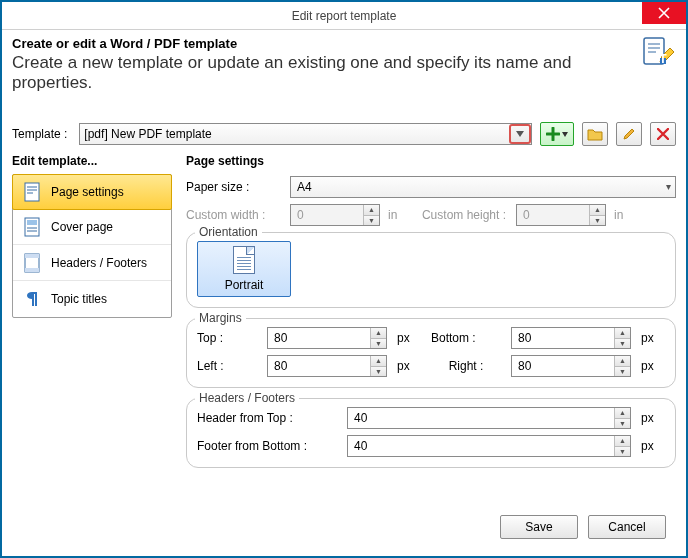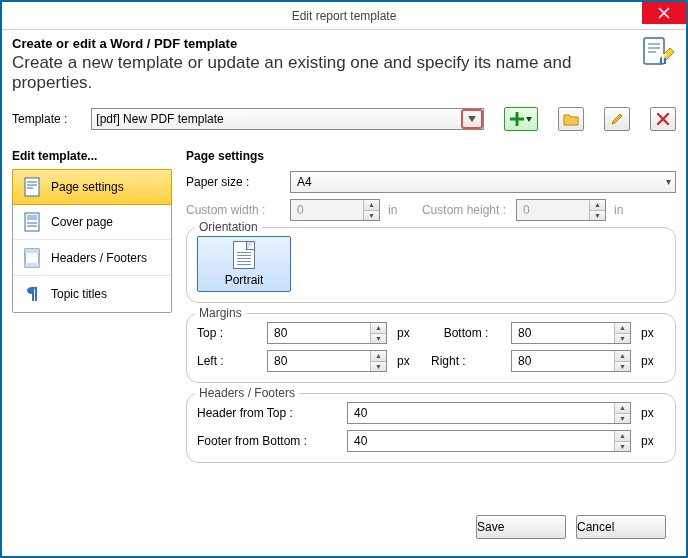--- a/index.html
+++ b/index.html
@@ -7,27 +7,27 @@
   .window { width: 688px; height: 558px; border: 2px solid #0369a1; position: relative; display: flex; flex-direction: column; background:#fff;}
   .titlebar { height: 28px; background: #fff; border-bottom: 1px solid #d0d0d0; display:flex; align-items:center; justify-content:center; position:relative;}
   .titlebar-title { color: #444; }
   .closebtn { position:absolute; right:0; top:0; width:44px; height:22px; background:#e81123; display:flex; align-items:center; justify-content:center; color:#fff; font-size:13px; }
   .content { flex: 1; padding: 6px 10px 8px 10px; display:flex; flex-direction:column; overflow:hidden;}
   .header-row { display:flex; align-items:flex-start; }
   .header-text { flex:1; }
   .header-title { font-weight:bold; font-size:13px; margin-bottom:2px;}
   .header-desc { color:#333; font-size:17px;}
   .header-icon { width:36px; height:36px; }
-  .template-row { display:flex; align-items:center; gap:20px; margin-top:14px; }
+  .template-row { display:flex; align-items:center; gap:8px; margin-top:29px; }
   .template-label { margin-right:4px; }
   .template-select { flex:1; height:22px; border:1px solid #8a8a8a; background:linear-gradient(#fdfdfd,#f0f0f0); padding:2px 4px; display:flex; align-items:center; position:relative;}
   .select-arrow { position:absolute; right:0; top:0; width:22px; height:20px; border:2px solid #d9534f; border-radius:3px; display:flex; align-items:center; justify-content:center; background:linear-gradient(#f8f8f8,#e8e8e8);}
   .toolbar-btn { width:26px; height:24px; border:1px solid #8a8a8a; border-radius:2px; background:linear-gradient(#fdfdfd,#e9e9e9); display:flex; align-items:center; justify-content:center; }
   .toolbar-btn.red { border-color:#24a52a; background:linear-gradient(#eaffea,#c8f3c8); width:34px; justify-content:center; gap:2px;}
-  .split-body { flex:1; display:flex; margin-top:18px; min-height:0;}
+  .split-body { flex:1; display:flex; margin-top:8px; min-height:0;}
   .sidebar { width:198px; }
   .sidebar-title { font-weight:bold; margin-bottom:6px; }
   .nav { border:1px solid #9e9e9e; border-radius:2px; background:#fff; }
   .nav-item { height:36px; display:flex; align-items:center; gap:10px; padding:0 10px; border-bottom:1px solid #e6e6e6; }
   .nav-item:last-child { border-bottom:none; }
   .nav-item.active { background:linear-gradient(#ffe891,#ffcf3d); border:1px solid #d7a400; margin:-1px; position:relative; z-index:1; border-radius:2px;}
   .nav-icon { width:18px; height:18px; display:flex; align-items:center; justify-content:center; }
   .main { flex:1; padding-left:14px; display:flex; flex-direction:column; min-height:0;}
   .main-title { font-weight:bold; margin-bottom:8px;}
   .scroll-area { flex:1; overflow:hidden; }
@@ -47,21 +47,21 @@
   .orient-row { display:flex; gap:14px; }
   .orient-btn { width:94px; height:56px; border:1px solid #9e9e9e; background:linear-gradient(#f8f8f8,#e9e9e9); display:flex; flex-direction:column; align-items:center; justify-content:center; gap:4px; border-radius:2px;}
   .orient-btn.selected { border:1px solid #2f74c0; background:linear-gradient(#e8f2fe,#c7dffb);}
   .sheet { width:22px; height:28px; border:1px solid #5a7aa6; background:#fff; position:relative; overflow:hidden;}
   .sheet.landscape { width:28px; height:22px;}
   .sheet .fold { position:absolute; right:0; top:0; width:8px; height:8px; background:linear-gradient(135deg,#cfe0f5 50%, #fff 50%); border-left:1px solid #5a7aa6; border-bottom:1px solid #5a7aa6;}
   .sheet .lines { position:absolute; left:3px; right:3px; top:10px; bottom:3px; background:repeating-linear-gradient(#6f91bb,#6f91bb 1px, transparent 1px, transparent 3px);}
   .margin-grid { display:grid; grid-template-columns: 60px 120px 24px 70px 120px 24px; row-gap:6px; column-gap:10px; align-items:center;}
   .hf-grid { display:grid; grid-template-columns: 140px 1fr 24px; row-gap:6px; column-gap:10px; align-items:center;}
   .footer-bar { height:42px; display:flex; align-items:center; justify-content:flex-end; gap:10px; padding:0 10px; }
-  .dlg-btn { width:90px; height:24px; border:1px solid #8a8a8a; background:linear-gradient(#fdfdfd,#e6e6e6); display:flex; align-items:center; border-radius:2px;}
+  .dlg-btn { width:78px; height:24px; border:1px solid #8a8a8a; background:linear-gradient(#fdfdfd,#e6e6e6); display:flex; align-items:center; justify-content:center; border-radius:2px;}
   svg { display:block; }
 </style>
 </head>
 <body>
 
 <div class="window">
   <div class="titlebar">
     <span class="titlebar-title">Edit report template</span>
     <div class="closebtn">
       <svg width="12" height="12" viewBox="0 0 12 12">
@@ -216,40 +216,40 @@
             <div class="margin-grid">
               <span>Top :</span>
               <div class="spinner">
                   <span style="flex:1">80</span>
                   <div class="spin-btns">
                     <div>▲</div>
                     <div>▼</div>
                   </div>
                 </div>
               <span>px</span>
-              <span style="text-align:center">Bottom :</span>
+              <span style="text-align:left">Bottom :</span>
               <div class="spinner">
                   <span style="flex:1">80</span>
                   <div class="spin-btns">
                     <div>▲</div>
                     <div>▼</div>
                   </div>
                 </div>
               <span>px</span>
 
               <span>Left :</span>
               <div class="spinner">
                   <span style="flex:1">80</span>
                   <div class="spin-btns">
                     <div>▲</div>
                     <div>▼</div>
                   </div>
                 </div>
               <span>px</span>
-              <span style="text-align:left">Right :</span>
+              <span style="text-align:center">Right :</span>
               <div class="spinner">
                   <span style="flex:1">80</span>
                   <div class="spin-btns">
                     <div>▲</div>
                     <div>▼</div>
                   </div>
                 </div>
               <span>px</span>
             </div>
           </div>

